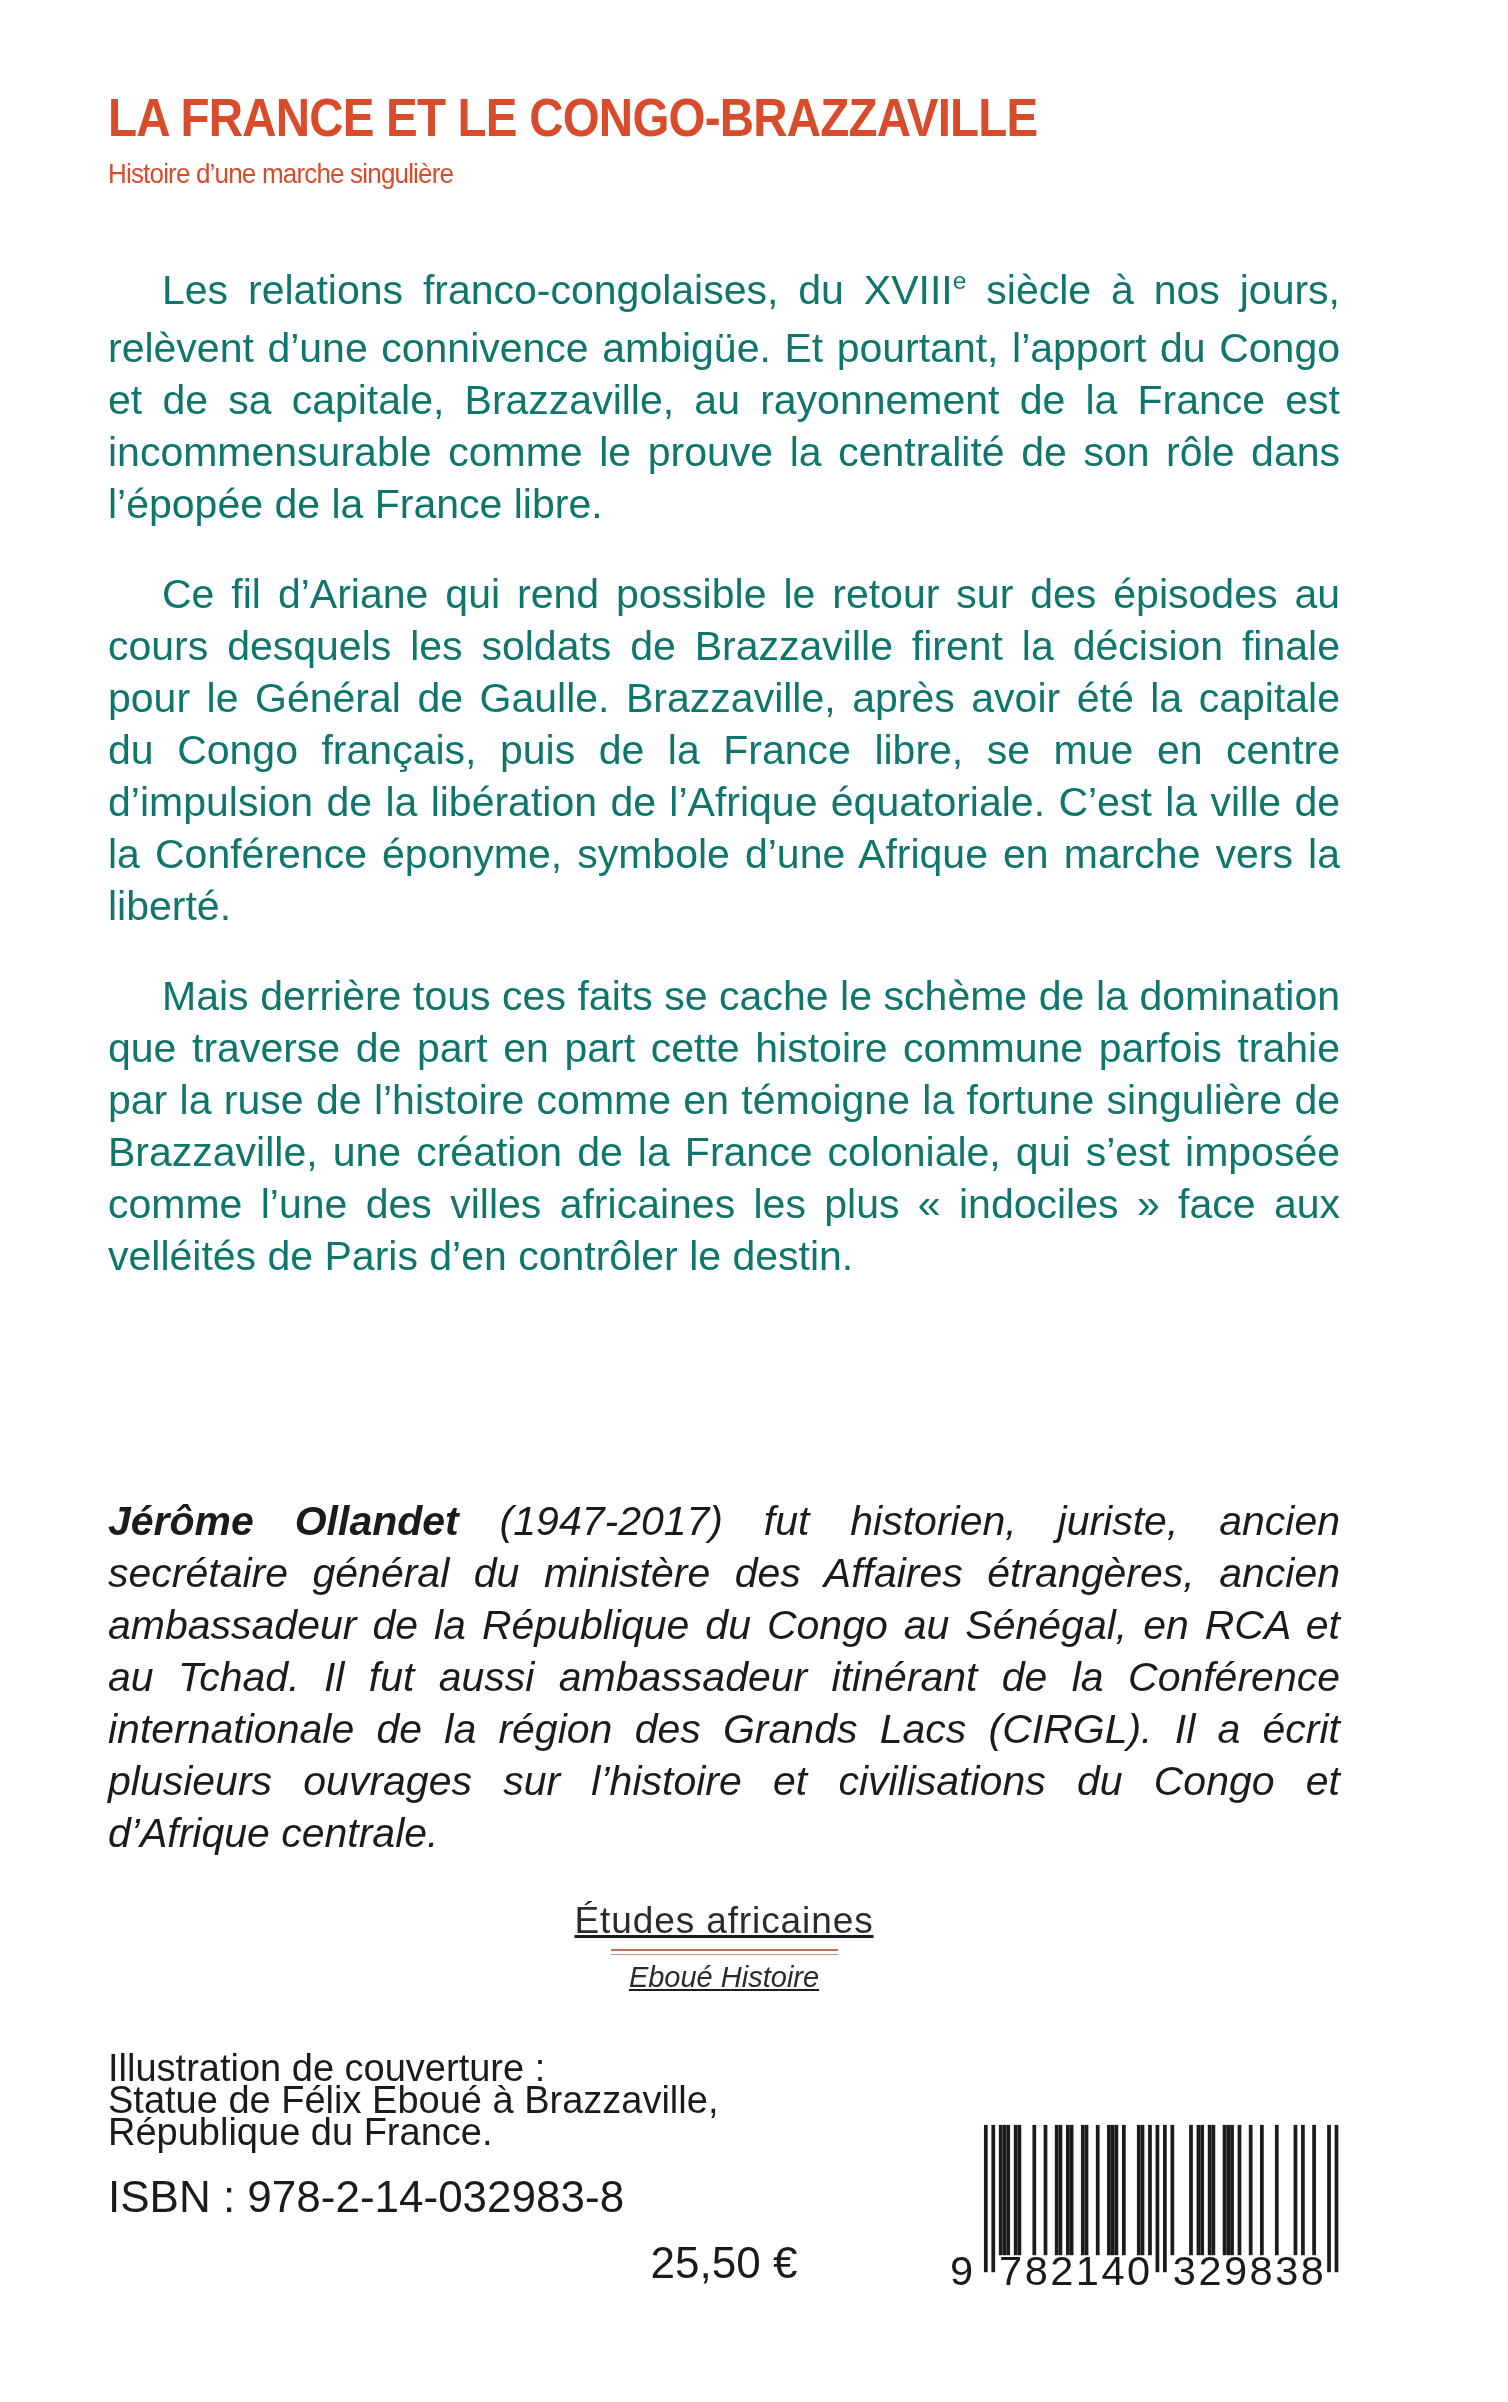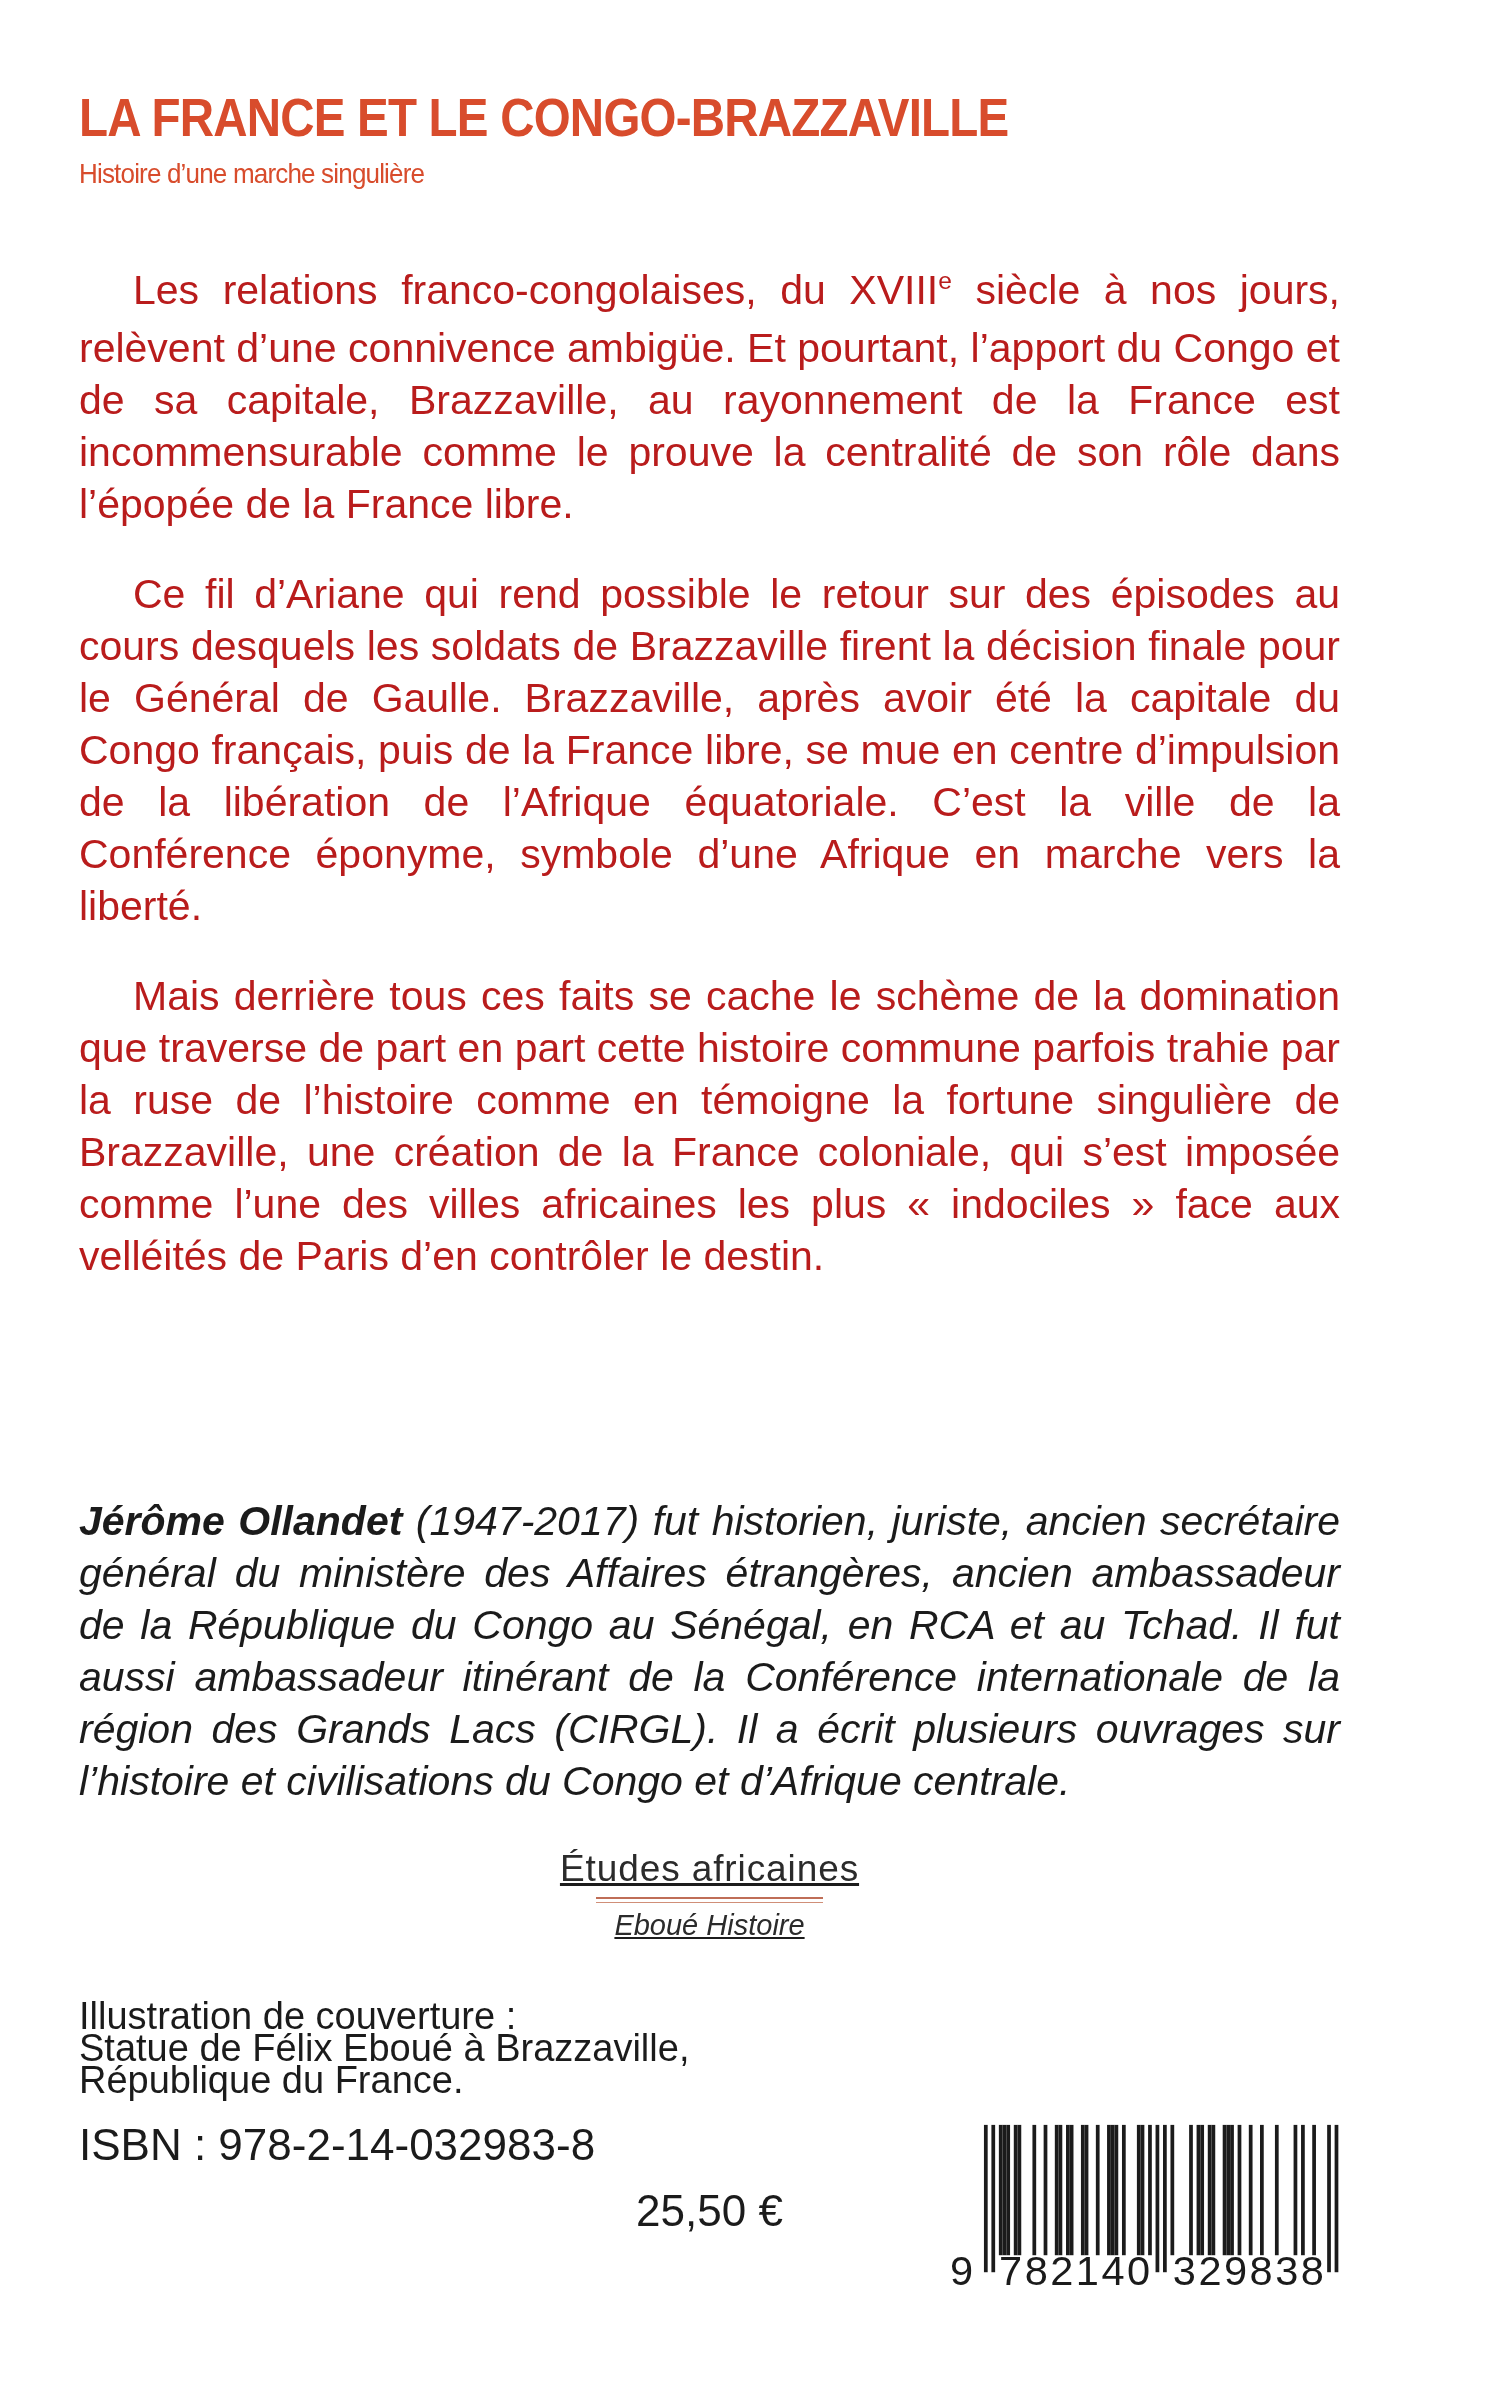--- a/index.html
+++ b/index.html
@@ -10,21 +10,21 @@
   #page {
     position: relative;
     width: 1508px;
     height: 2403px;
     background: #ffffff;
     font-family: "Liberation Sans", sans-serif;
     color: #1c1c1c;
     overflow: hidden;
   }
   .content {
-    padding: 0 168px 0 79px;
+    padding: 0 168px 0 108px;
   }
   
   .title {
     margin-top: 90px;
     font-size: 54px;
     font-weight: bold;
     line-height: 1.0;
     letter-spacing: -0.9px;
     color: #d84c2c;
     white-space: nowrap;
@@ -44,21 +44,21 @@
     white-space: nowrap;
   }
   .subtitle .squeeze { transform: scaleX(0.93); }
   
   .para {
     font-size: 41px;
     line-height: 52px;
     text-align: justify;
     text-indent: 54px;
     margin: 38px 0 0 0;
-    color: #b91c1c;
+    color: #0f766e;
   }
   .para.first { margin-top: 76px; }
   sup.ord {
     font-size: 24.6px;
     vertical-align: baseline;
     position: relative;
     top: -15px;
   }
   
   .bio {

